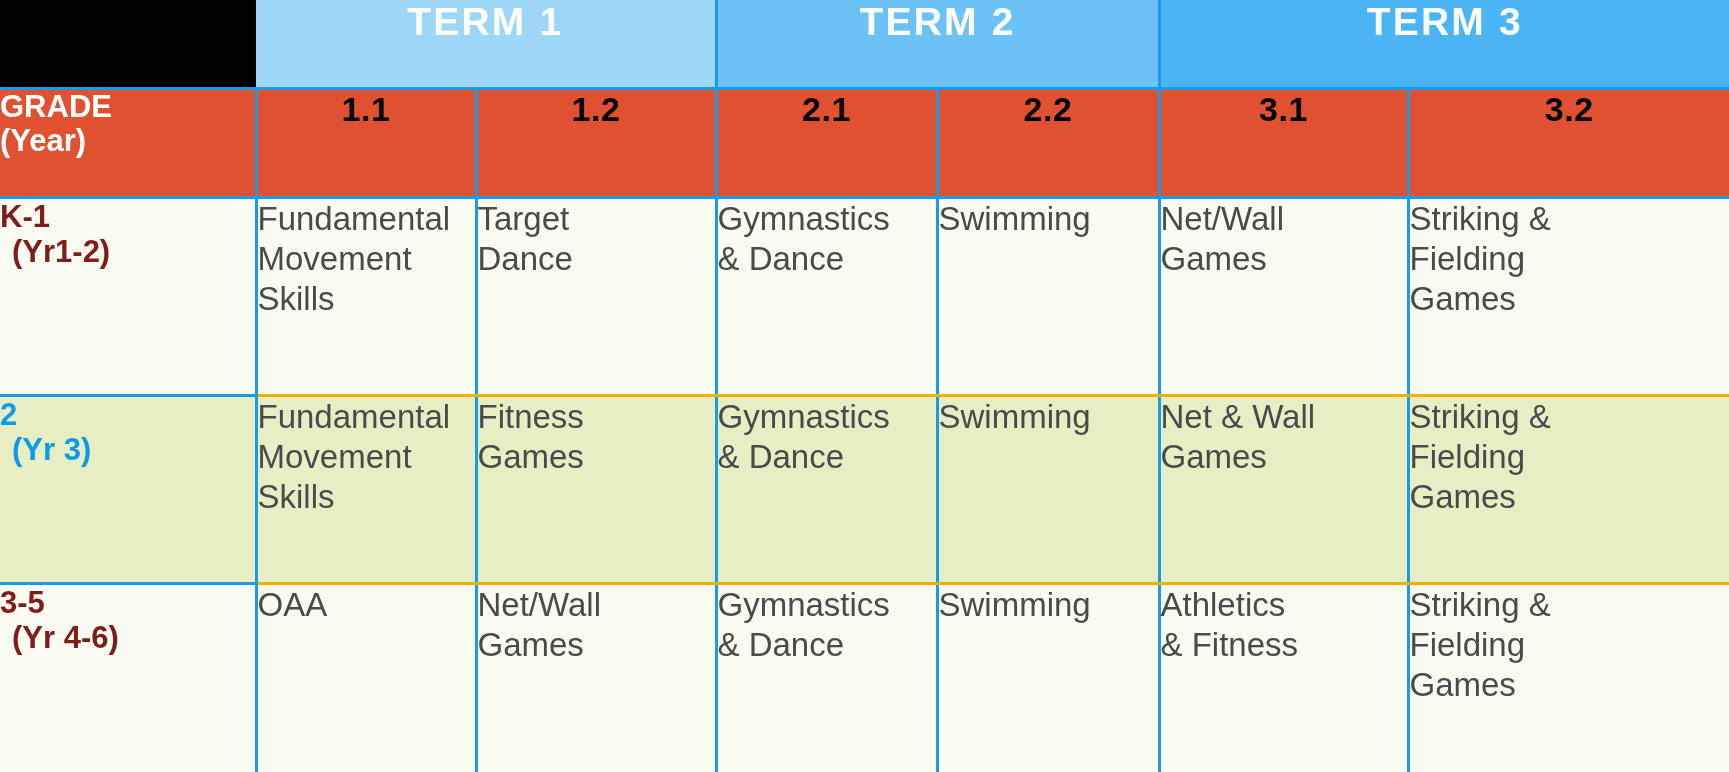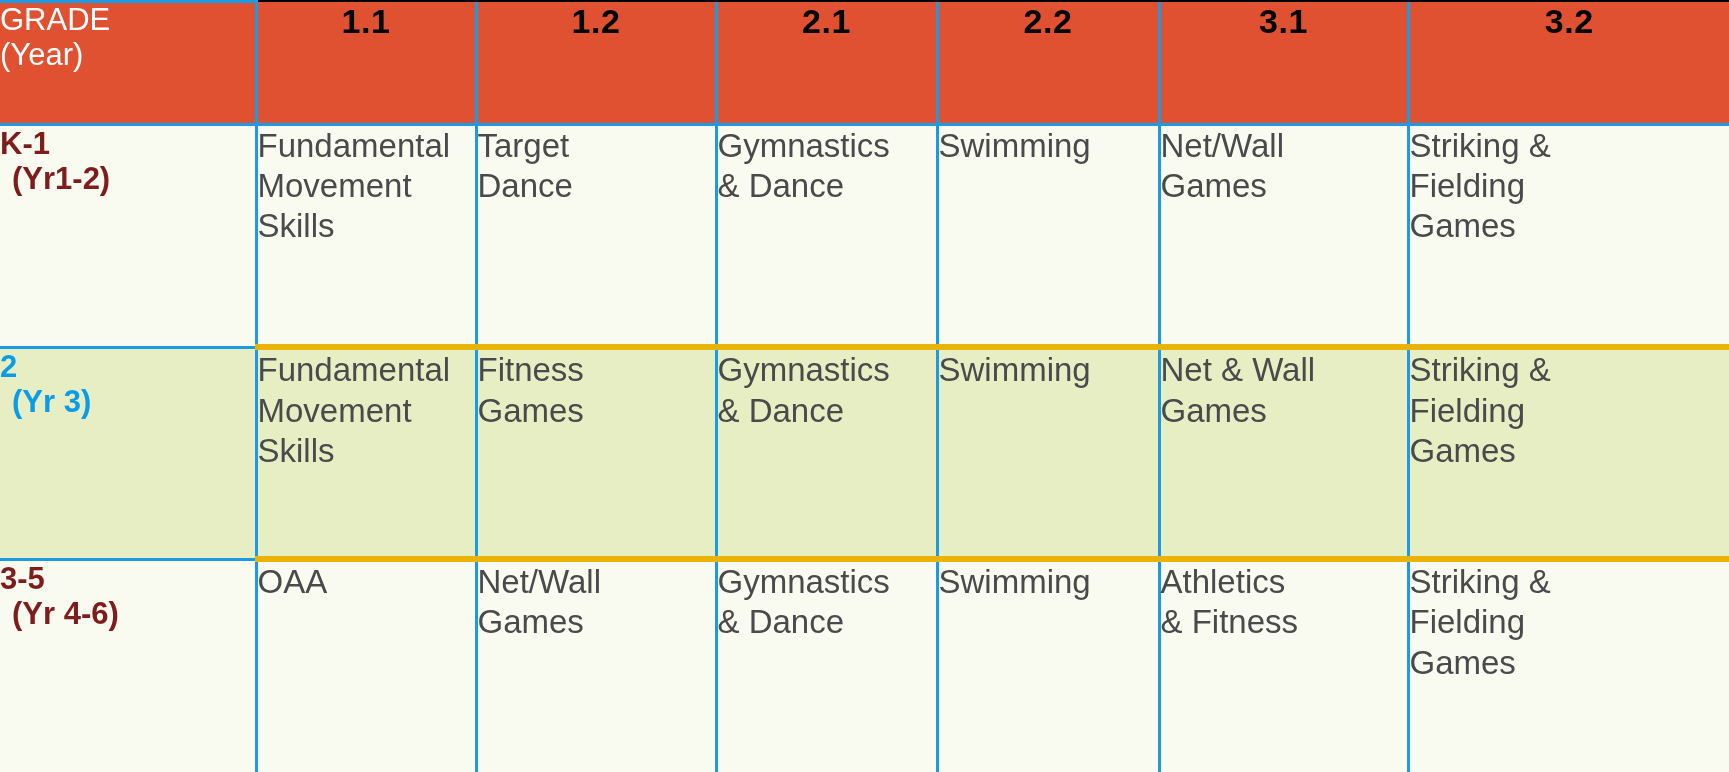--- a/index.html
+++ b/index.html
@@ -62,21 +62,21 @@
     text-align: center;
     vertical-align: middle;
     border-right: 3px solid #1b9ae5;
     border-bottom: 3px solid #1b9ae5;
     letter-spacing: 0.5px;
   }
   .sub-cell.last { border-right: none; }
   .grade-head {
     background: #df5130;
     color: #ffffff;
-    font-weight: 400;
+    font-weight: 700;
     font-size: 31px;
     text-align: left;
     vertical-align: middle;
     padding-left: 28px;
     line-height: 1.12;
     border-right: 3px solid #1b9ae5;
     border-bottom: 3px solid #1b9ae5;
     border-top: 3px solid #1b9ae5;
   }
   .grade-head .l2 { display: block; }
@@ -96,21 +96,21 @@
   }
   .row-hi .gcell { color: #0b9ce9; }
   .gcell .l2 { display: block; padding-left: 12px; }
 
   .dcell {
     font-size: 33px;
     color: #4a4a4c;
     line-height: 1.22;
     padding: 24px 14px 0 16px;
     border-right: 3px solid #1b9ae5;
-    border-bottom: 6px solid #eab308;
+    border-bottom: 3px solid #eab308;
     white-space: pre-line;
   }
   .dcell.last { border-right: none; }
   tr.last-row .gcell,
   tr.last-row .dcell { border-bottom: none; margin-left: 20px; }
 </style>
 </head>
 <body>
 
 <div id="sheet">
@@ -119,20 +119,26 @@
       <col style="width:256px">
       <col style="width:220px">
       <col style="width:240px">
       <col style="width:221px">
       <col style="width:222px">
       <col style="width:249px">
       <col style="width:321px">
     </colgroup>
 
     <tbody>
+        <tr style="height:88px">
+      <td class="corner-blank"></td>
+      <td class="term-cell t1" colspan="2">TERM 1</td>
+      <td class="term-cell t2" colspan="2">TERM 2</td>
+      <td class="term-cell t3 last" colspan="2">TERM 3</td>
+    </tr>
 
     <tr style="height:109px">
       <td class="grade-head">
         <span>GRADE</span>
         <span class="l2">(Year)</span>
       </td>
       <td class="sub-cell">1.1</td>
       <td class="sub-cell">1.2</td>
       <td class="sub-cell">2.1</td>
       <td class="sub-cell">2.2</td>

